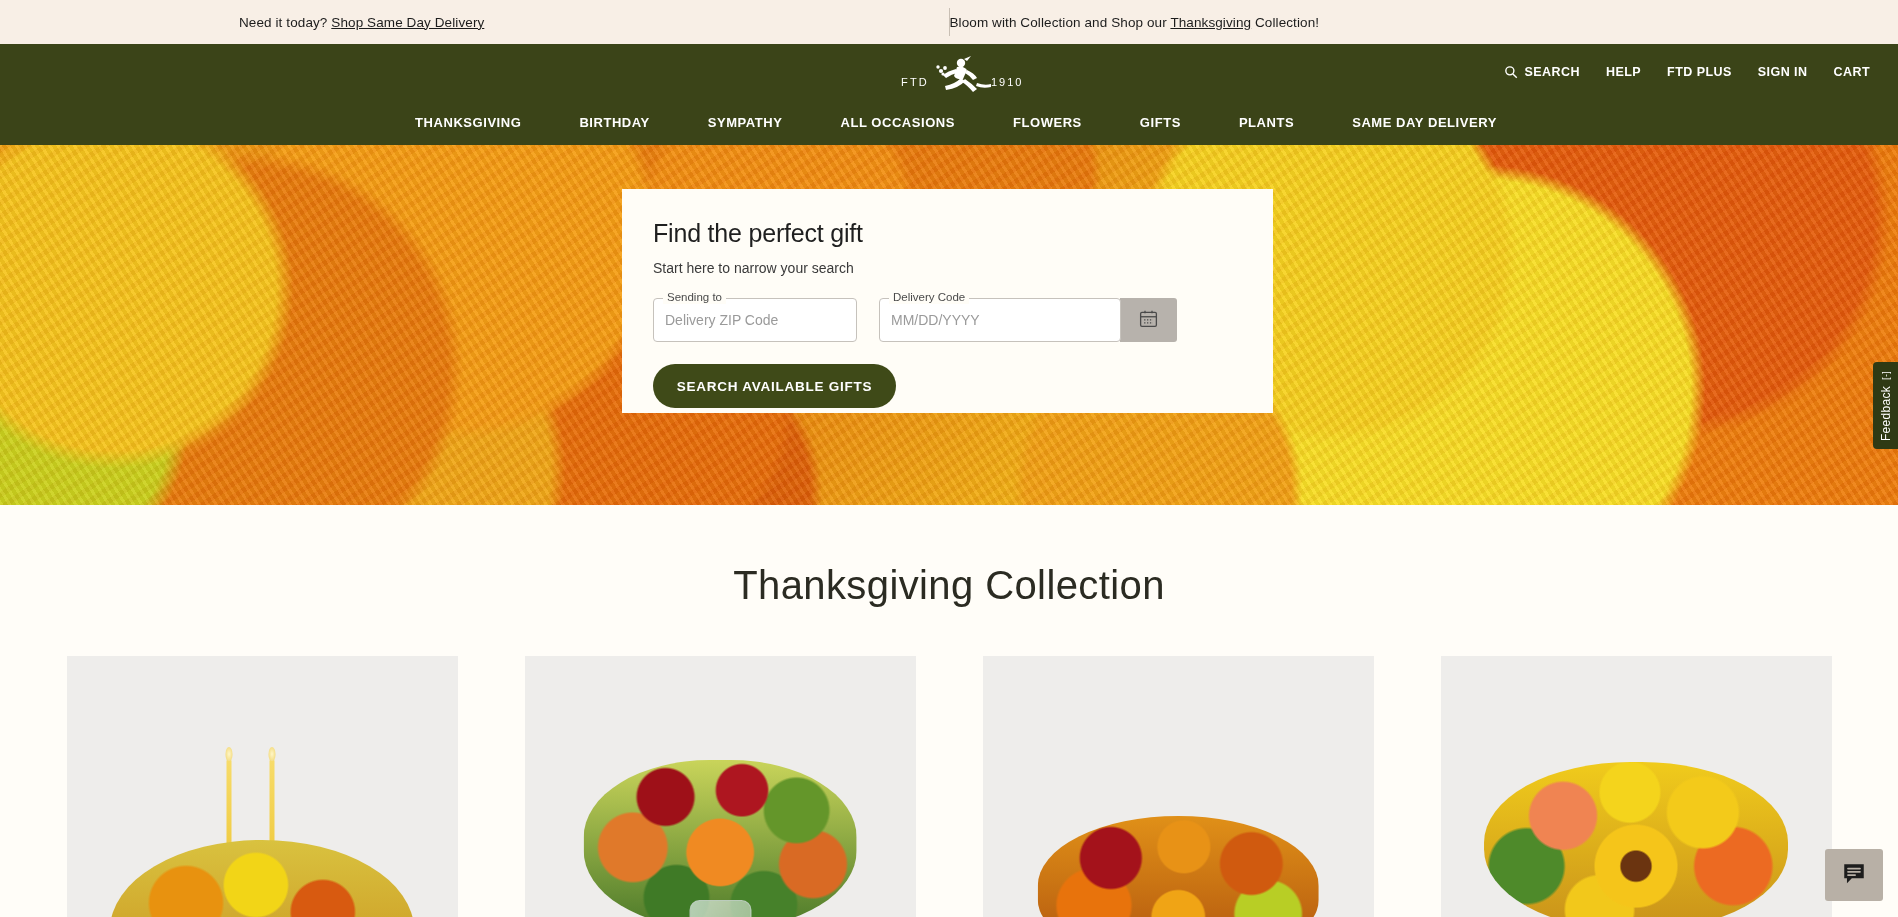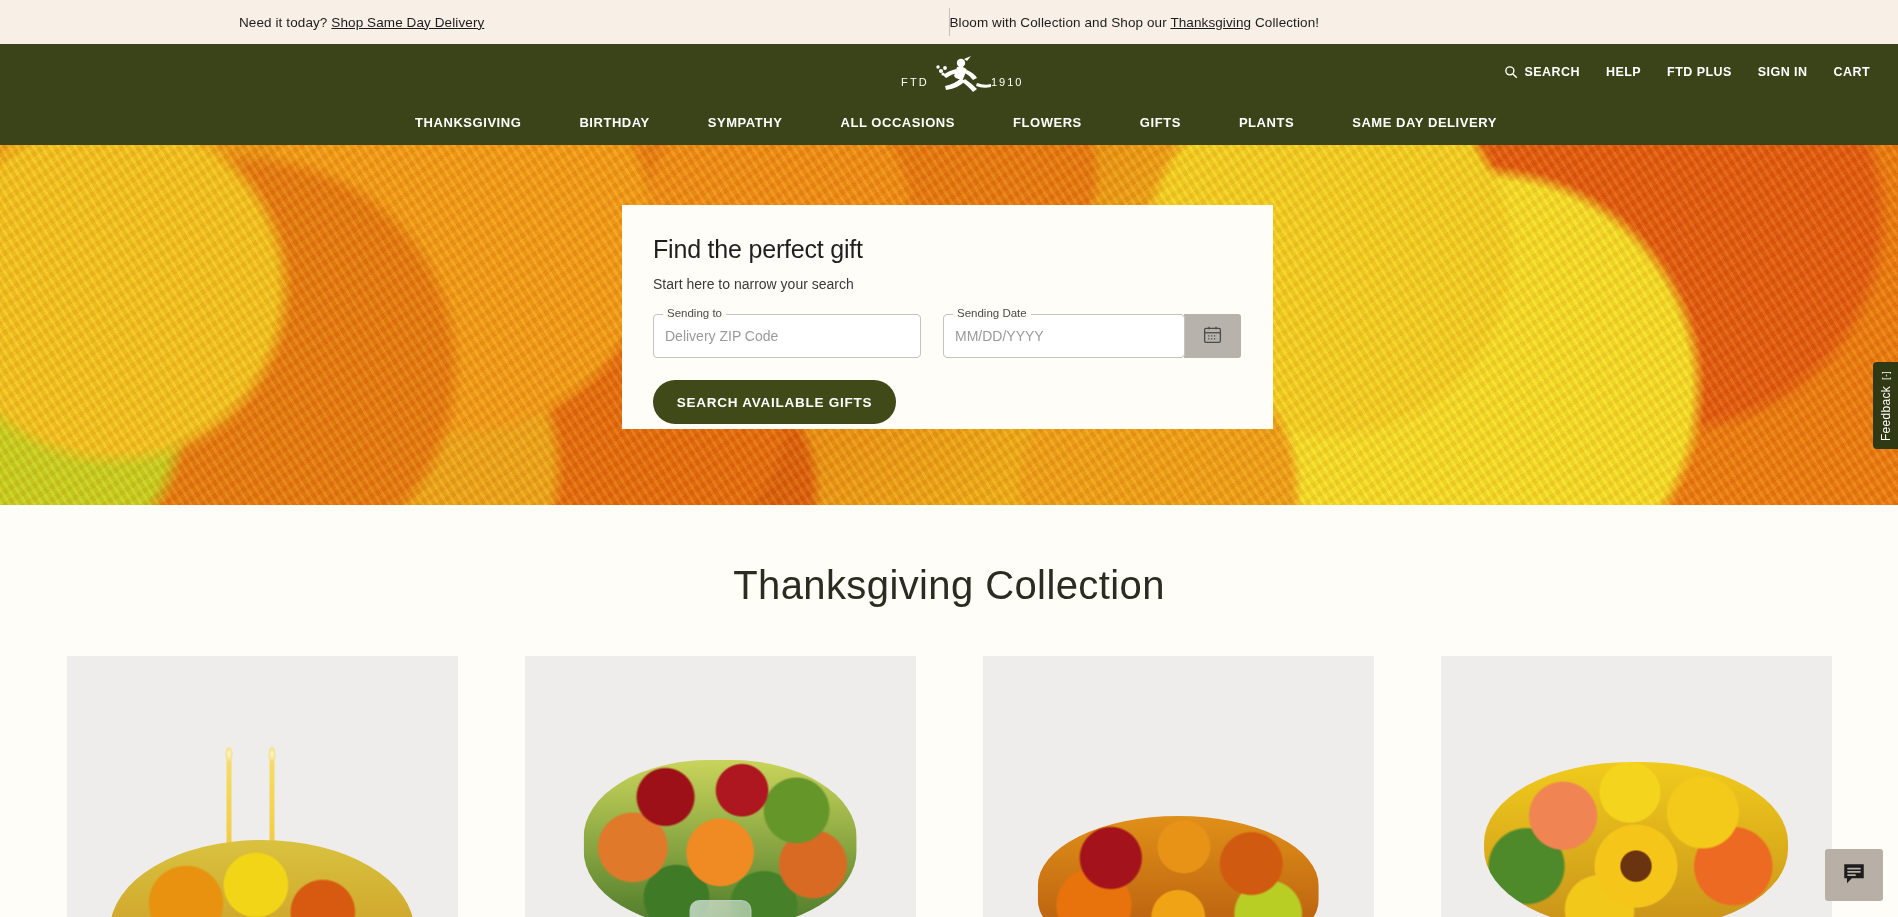--- a/index.html
+++ b/index.html
@@ -154,21 +154,20 @@
   }
 
   .finder-card {
     position: absolute;
     left: 622px;
     top: 44px;
     width: 651px;
     height: 224px;
     background: #FFFDF7;
     padding: 30px 31px 0 31px;
-    margin-top: 16px;
   }
   .finder-title {
     font-size: 25px;
     font-weight: normal;
     color: #1f1f1f;
     letter-spacing: -.2px;
   }
   .finder-sub {
     margin-top: 12px;
     font-size: 14px;
@@ -176,21 +175,21 @@
   }
   .finder-fields {
     margin-top: 22px;
     display: flex;
     gap: 22px;
   }
   .field {
     position: relative;
     height: 44px;
   }
-  .field-zip { width: 268px; }
+  .field-zip { width: 204px; }
   .field-date { width: 242px; }
   .field-box {
     position: absolute;
     inset: 0;
     border: 1px solid #c6c2bc;
     border-radius: 4px;
     background: #FFFFFF;
   }
   .field-notch {
     position: absolute;
@@ -456,21 +455,21 @@
 
       <div class="field field-zip">
         <div class="field-box"></div>
         <div class="field-notch">Sending to</div>
         <input class="field-input" type="text" placeholder="Delivery ZIP Code" style="">
       </div>
 
       <div class="date-group">
         <div class="field field-date">
           <div class="field-box"></div>
-          <div class="field-notch">Sending Date</div>
+          <div class="field-notch">Delivery Code</div>
           <input class="field-input" type="text" placeholder="MM/DD/YYYY" style="">
         </div>
         <button class="cal-button">
           <span>
             <svg width="21" height="21" viewBox="0 0 24 24" fill="none" stroke="#4a4a4a" stroke-width="1.5">
               <rect x="3" y="5" width="18" height="16" rx="1.5"></rect>
               <line x1="3" y1="10" x2="21" y2="10"></line>
               <line x1="8" y1="3" x2="8" y2="6"></line>
               <line x1="16" y1="3" x2="16" y2="6"></line>
               <line x1="7" y1="13.5" x2="17" y2="13.5" stroke-dasharray="1.5 1.8"></line>

